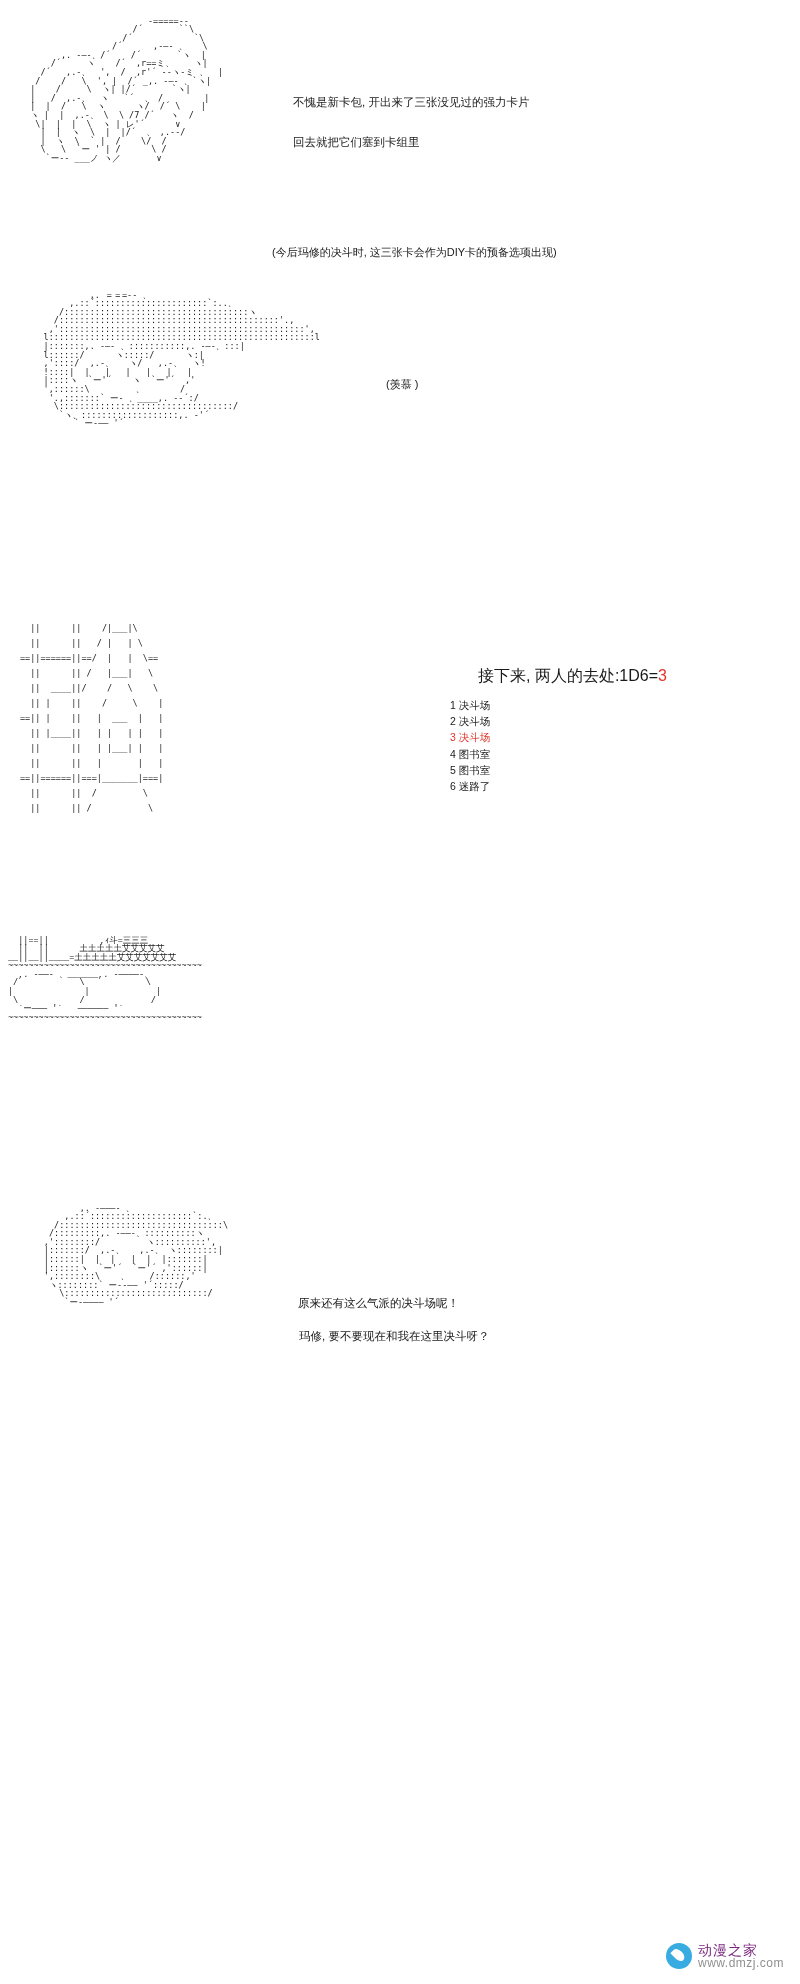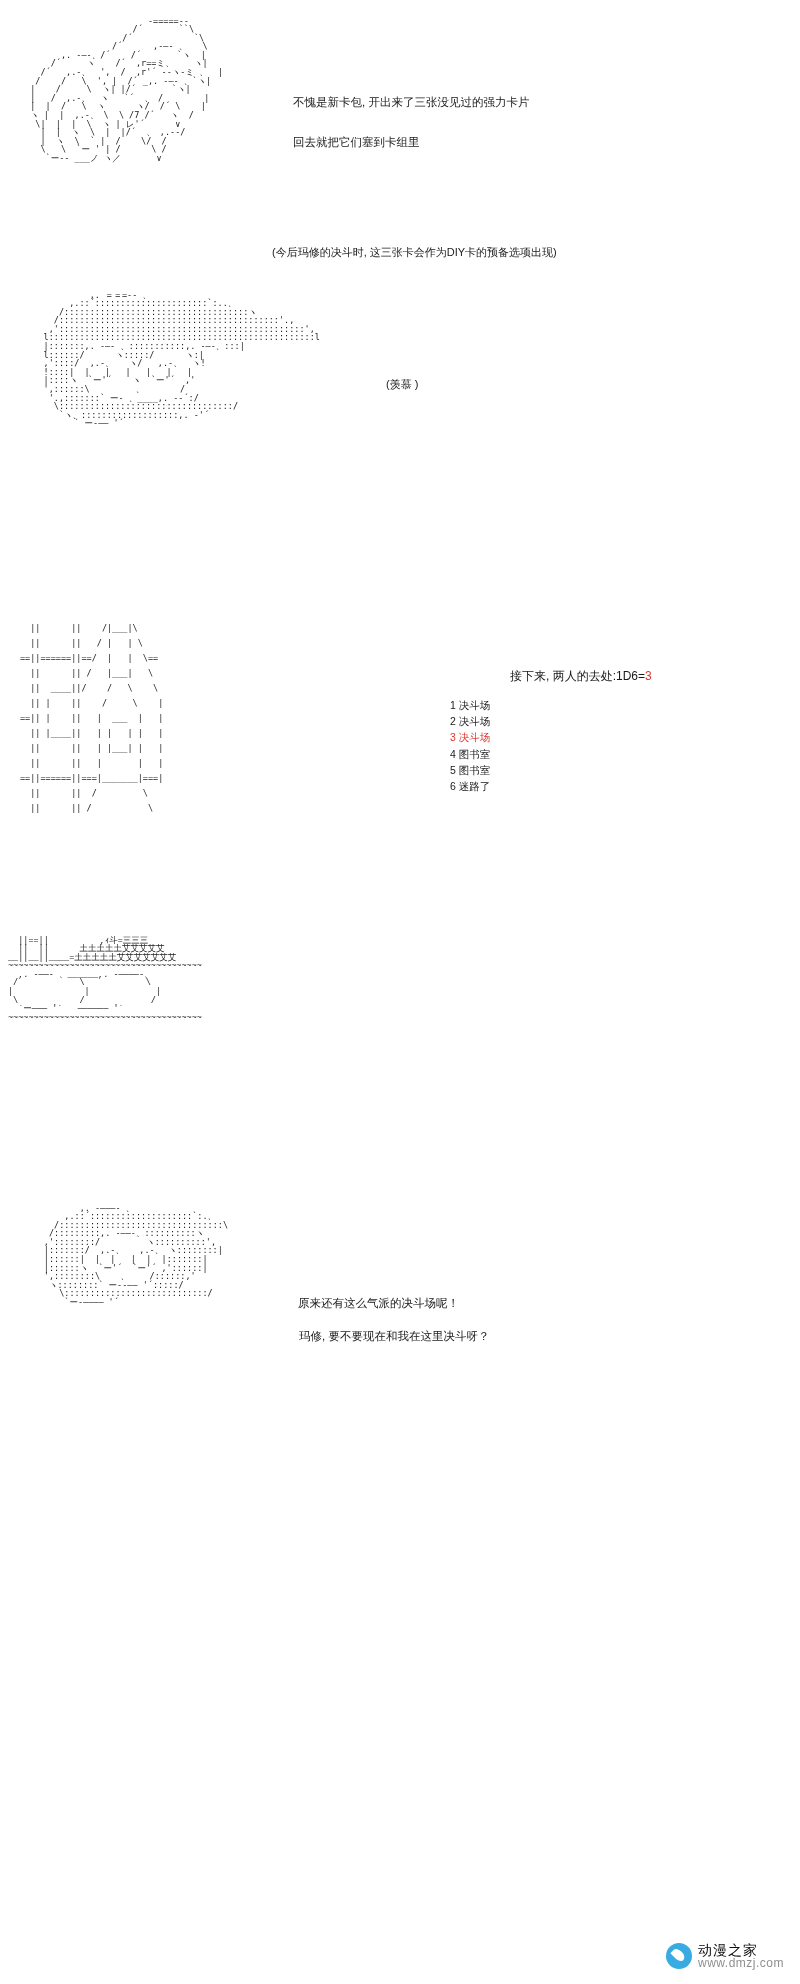--- a/index.html
+++ b/index.html
@@ -38,21 +38,21 @@
     font-family: "Liberation Sans", sans-serif;
     font-size: 11.5px;
     color: #1a1a1a;
     line-height: 18px;
     white-space: pre;
   }
   .d1 { left: 293px; top: 93px; }
   .d2 { left: 293px; top: 127px; margin-top: 6px; }
   .d3 { left: 272px; top: 243px; font-size: 11px; }
   .d4 { left: 386px; top: 375px; font-size: 11px; }
-  .d5 { left: 478px; top: 667px; font-size: 12px; margin-left: 32px; }
+  .d5 { left: 478px; top: 667px; font-size: 16px; }
   .d6 { left: 298px; top: 1294px; }
   .d7 { left: 299px; top: 1327px; }
 
   .choice-list {
     position: absolute;
     left: 450px;
     top: 697px;
     font-size: 10.5px;
     line-height: 16.2px;
     font-family: "Liberation Sans", sans-serif;
@@ -90,21 +90,21 @@
     border-radius: 0 50% 50% 50%;
     transform: rotate(-45deg);
   }
   .watermark .wm-text {
     display: flex;
     flex-direction: column;
     line-height: 1.05;
   }
   .watermark .wm-main {
     font-size: 14px;
-    color: #000000;
+    color: #701a75;
     font-family: "Liberation Sans", sans-serif;
     letter-spacing: 1px;
   }
   .watermark .wm-sub {
     font-size: 12px;
     color: #8a8a8a;
     font-family: "Liberation Sans", sans-serif;
     letter-spacing: 0.5px;
   }
 </style>

